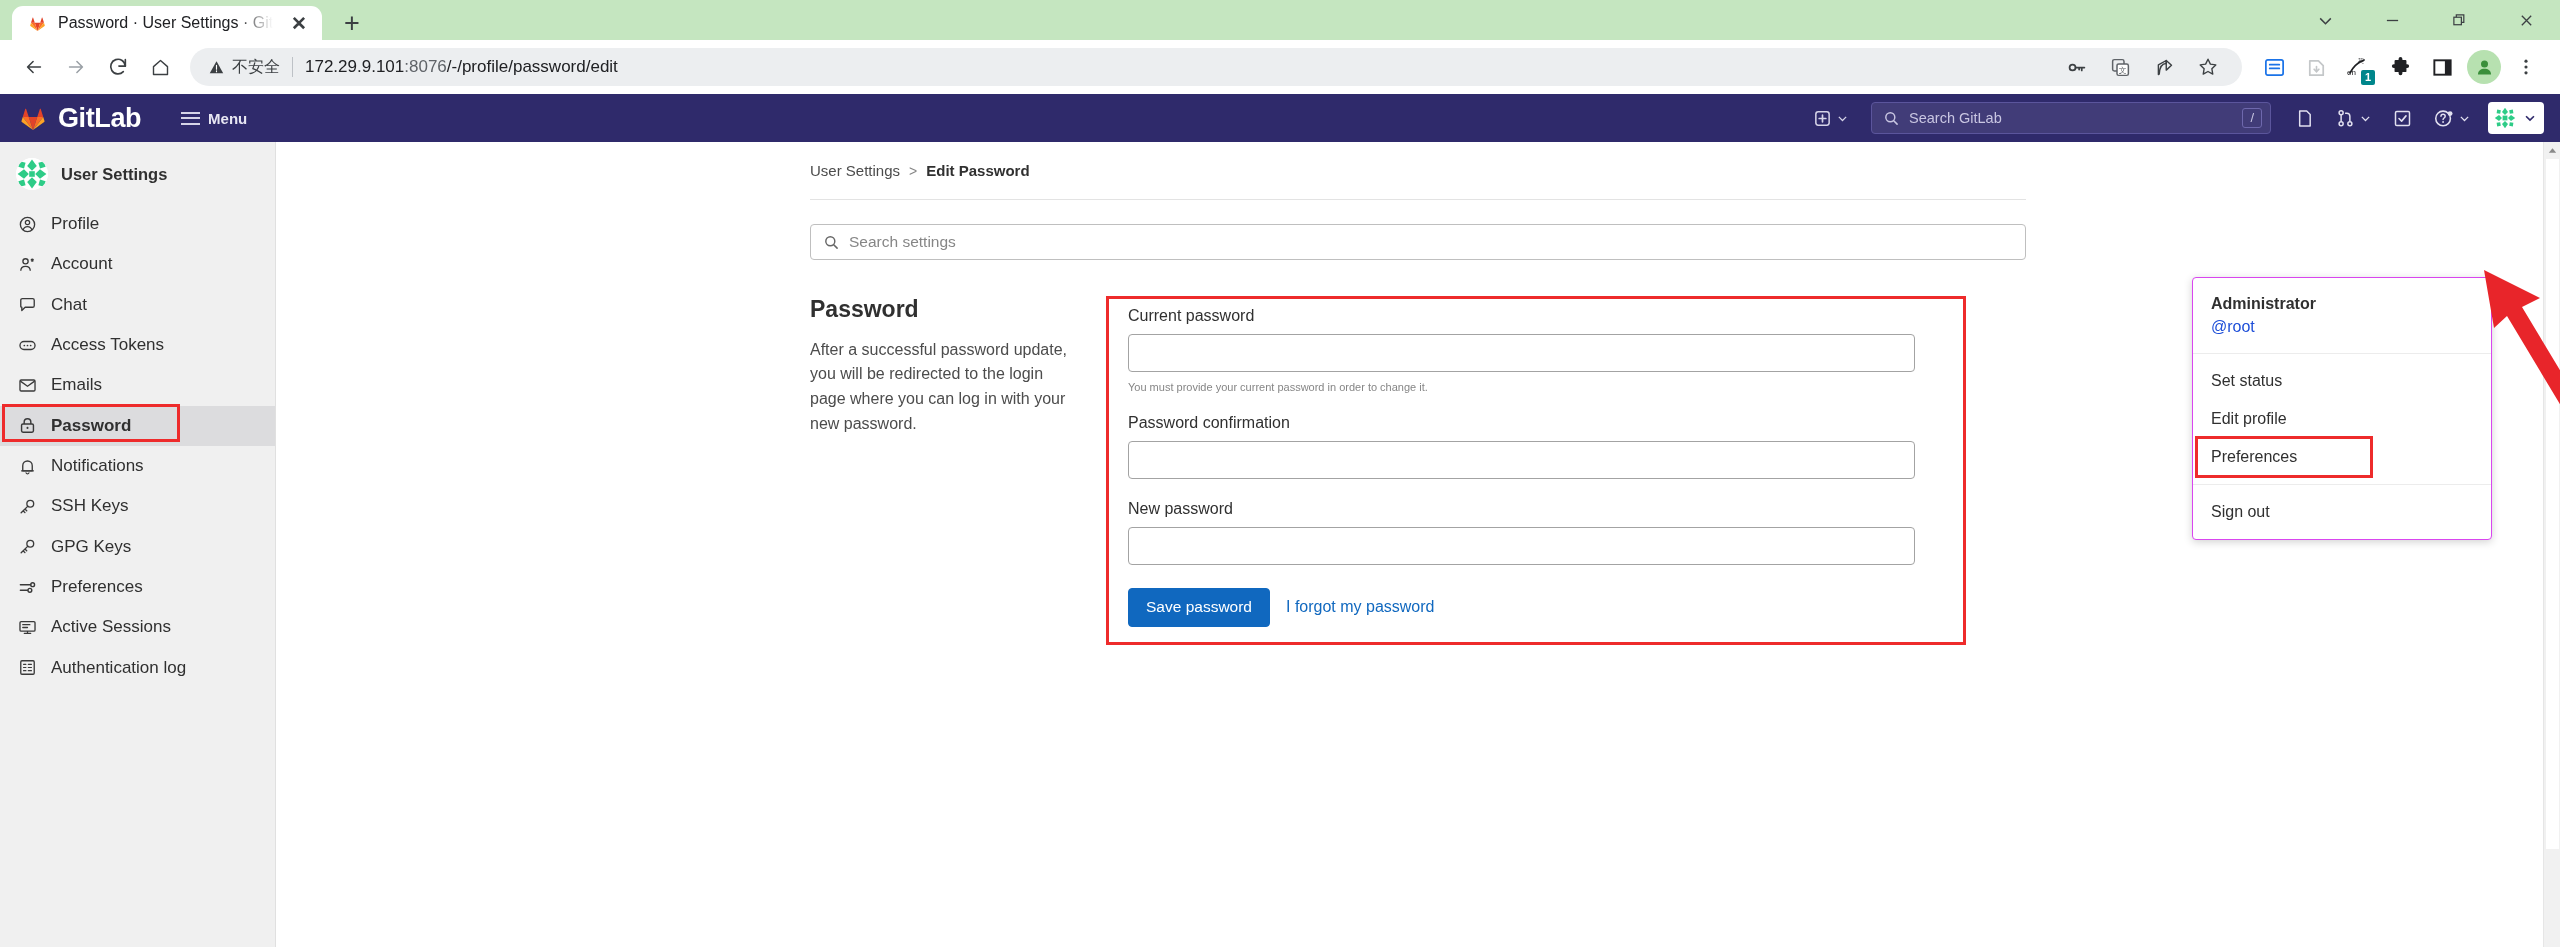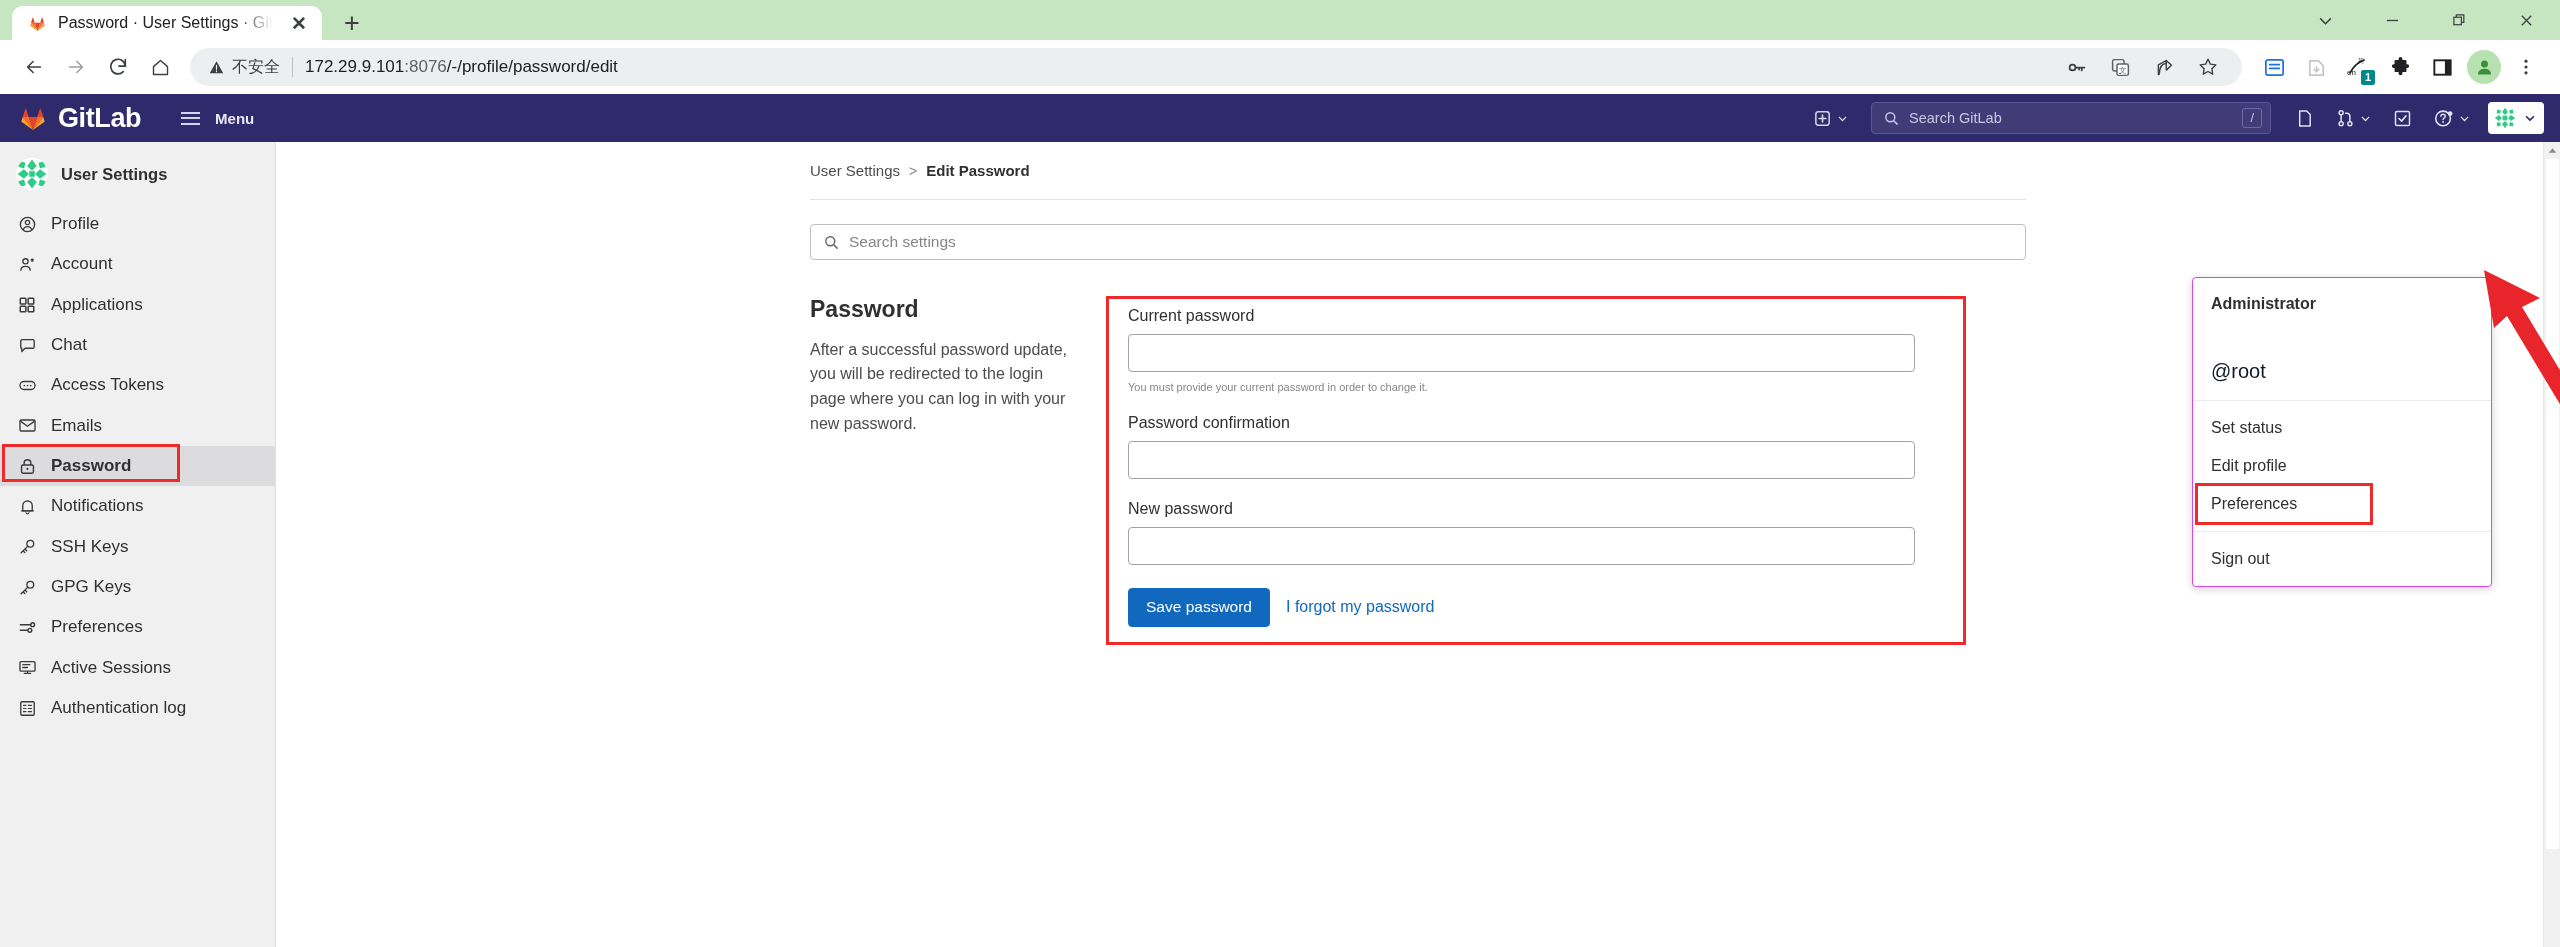--- a/index.html
+++ b/index.html
@@ -101,21 +101,21 @@
   .gl-navbar {
     height: 48px; background: #2f2a6b;
     display: flex; align-items: center; padding: 0 16px 0 18px;
     position: relative; z-index: 40;
   }
   .gl-logo { display: flex; align-items: center; gap: 10px; }
   .gl-logo-text {
     color: #fff; font-size: 27px; font-weight: 700; letter-spacing: -0.4px;
   }
   .gl-menu-btn {
-    display: flex; align-items: center; gap: 15px;
+    display: flex; align-items: center; gap: 8px;
     margin-left: 32px; color: #e8e7f3; font-size: 15px; font-weight: 600;
     cursor: pointer; padding: 6px 8px; border-radius: 4px;
   }
   .hamburger { display: flex; flex-direction: column; gap: 3.5px; }
   .hamburger i { display: block; width: 19px; height: 2px; background: #d6d4e8; }
   .gl-nav-right {
     margin-left: auto; display: flex; align-items: center; gap: 6px;
   }
   .gl-plus {
     display: flex; align-items: center; gap: 4px; color: #d6d4e8;
@@ -145,21 +145,21 @@
   .avatar-sq { width: 24px; height: 24px; border-radius: 50%; overflow: hidden; background:#fff; }
 
   
   .user-dropdown {
     position: absolute; top: 183px; right: 68px; width: 300px;
     background: #fff; border: 1px solid #d946ef; border-radius: 4px;
     box-shadow: 0 2px 8px rgba(0,0,0,.18); z-index: 60;
   }
   .ud-header { padding: 15px 18px 14px; border-bottom: 1px solid #ececec; }
   .ud-name { font-size: 16px; font-weight: 700; color: #303030; line-height: 1.4; }
-  .ud-handle { font-size: 20px; color: #0f172a; line-height: 1.45; margin-top: 42px; }
+  .ud-handle { font-size: 16px; color: #1d4ed8; line-height: 1.45; }
   .ud-list { padding: 8px 0; }
   .ud-item {
     padding: 7px 18px; font-size: 16px; color: #303030; cursor: pointer;
     position: relative; line-height: 1.5;
   }
   .ud-divider { height: 1px; background: #ececec; margin: 8px 0; }
   .ud-hl-box {
     position: absolute; left: 2px; right: 118px; top: -2px; bottom: -2px;
     border: 3px solid #ee2b2b; pointer-events: none;
   }
@@ -554,31 +554,20 @@
               <svg width="19" height="19" viewBox="0 0 24 24">
                 <circle cx="9.5" cy="8" r="3.3" stroke="#3a3a3a" stroke-width="1.7" fill="none"></circle>
                 <path d="M3.5 20c0-3.6 2.7-5.7 6-5.7s6 2.1 6 5.7" stroke="#3a3a3a" stroke-width="1.7" fill="none"></path>
                 <path d="M18 4.5v4M16.2 5.5l3.6 2M19.8 5.5l-3.6 2" stroke="#3a3a3a" stroke-width="1.5"></path>
               </svg>
             </span>
           <span>Account</span>
         </div>
         <div class="sb-item">
           <span class="sb-ico">
-              <svg width="18" height="18" viewBox="0 0 24 24">
-                <rect x="3" y="3" width="7.5" height="7.5" rx="1" stroke="#3a3a3a" stroke-width="2" fill="none"></rect>
-                <rect x="13.5" y="3" width="7.5" height="7.5" rx="1" stroke="#3a3a3a" stroke-width="2" fill="none"></rect>
-                <rect x="3" y="13.5" width="7.5" height="7.5" rx="1" stroke="#3a3a3a" stroke-width="2" fill="none"></rect>
-                <rect x="13.5" y="13.5" width="7.5" height="7.5" rx="1" stroke="#3a3a3a" stroke-width="2" fill="none"></rect>
-              </svg>
-            </span>
-          <span>Applications</span>
-        </div>
-        <div class="sb-item">
-          <span class="sb-ico">
               <svg width="19" height="19" viewBox="0 0 24 24">
                 <path d="M3.5 6.5a2 2 0 0 1 2-2h13a2 2 0 0 1 2 2v7a2 2 0 0 1-2 2H9l-4.2 4v-4h-.3a1 1 0 0 1-1-1z" stroke="#3a3a3a" stroke-width="1.7" fill="none" stroke-linejoin="round"></path>
               </svg>
             </span>
           <span>Chat</span>
         </div>
         <div class="sb-item">
           <span class="sb-ico">
               <svg width="19" height="19" viewBox="0 0 24 24">
                 <rect x="2.5" y="7" width="19" height="10" rx="5" stroke="#3a3a3a" stroke-width="1.7" fill="none"></rect>

